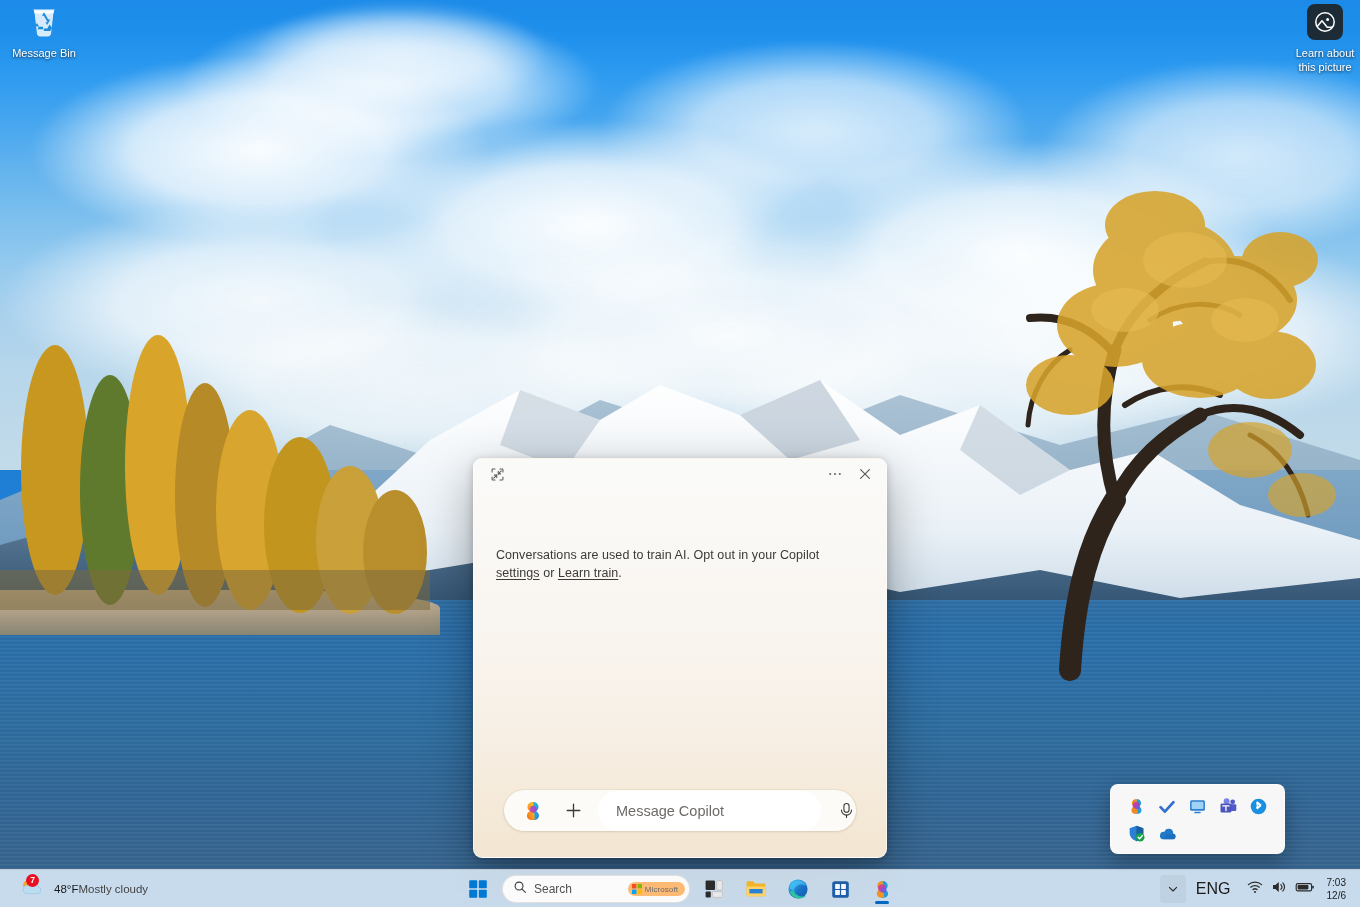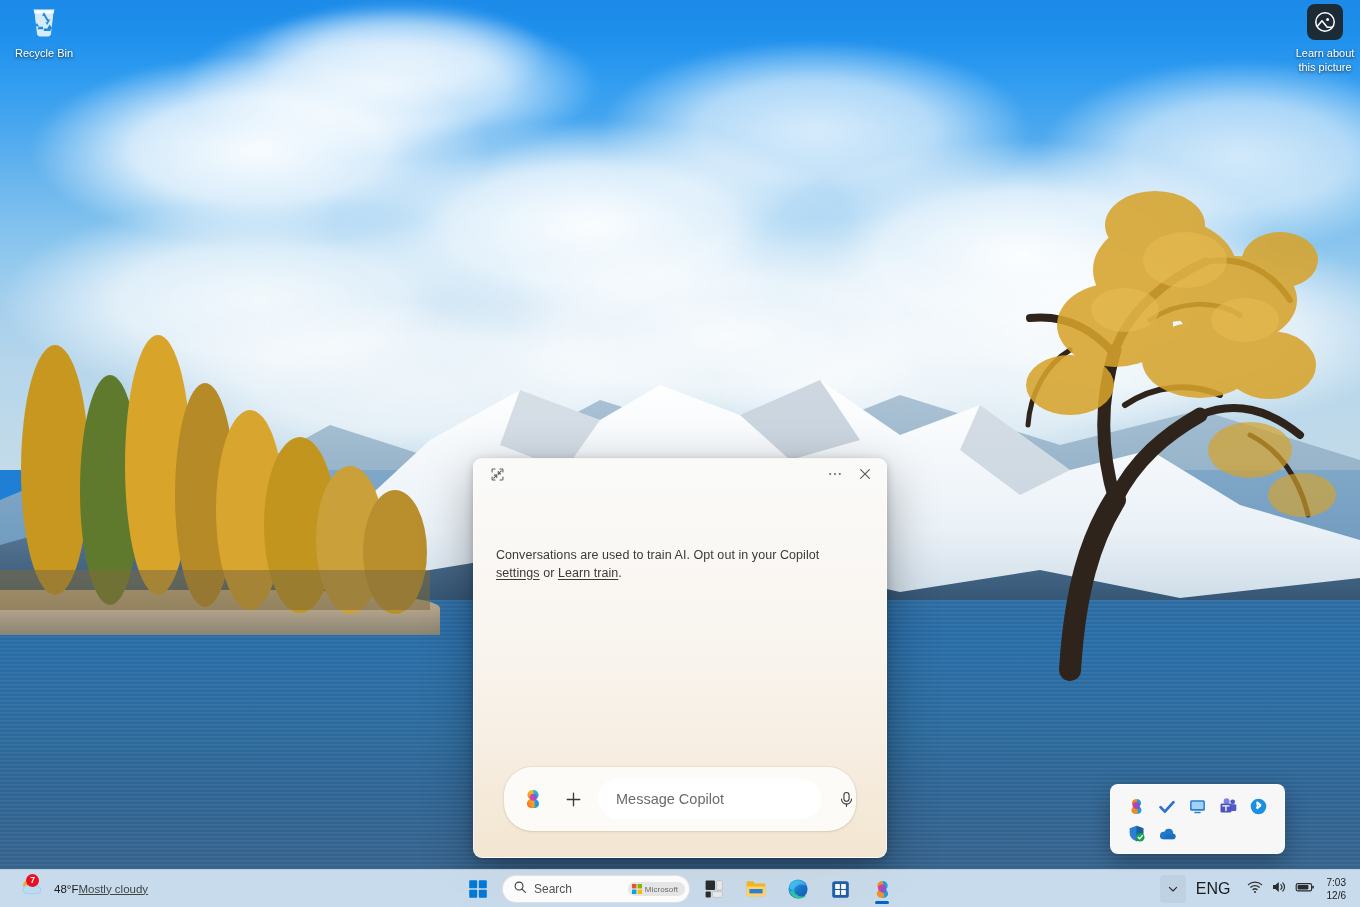--- a/index.html
+++ b/index.html
@@ -144,21 +144,21 @@
     color: #3c3a38;
     text-underline-offset: 2px;
     cursor: pointer;
   }
 
   #composer-wrap {
     flex: 0 0 auto;
     padding: 0 30px 26px 30px;
   }
   #composer {
-    height: 64px;
+    height: 41px;
     border-radius: 28px;
     background: #fdfbf8;
     box-shadow: 0 1px 3px rgba(120,100,70,.16), 0 0 0 1px rgba(190,170,140,.14);
     display: flex; align-items: center;
     padding: 0 12px 0 14px;
     gap: 10px;
   }
   #composer-input {
     flex: 1 1 auto;
     height: 40px;
@@ -209,21 +209,21 @@
     border-top: 1px solid rgba(0,0,0,.06);
     display: flex; align-items: center;
   }
   #taskbar-left {
     position: absolute; left: 10px; top: 0;
     height: 38px; display: flex; align-items: center; gap: 8px;
     padding: 0 8px; border-radius: 5px; cursor: pointer;
   }
   .weather-text { display: flex; flex-direction: row; line-height: 13px; }
   .weather-temp { font-size: 11.5px; color: #1b1b1b; }
-  .weather-cond { font-size: 11.5px; color: #444; text-decoration: underline; }
+  .weather-cond { font-size: 11.5px; color: #444; }
   .weather-icon-wrap { position: relative; width: 28px; height: 28px; }
   .weather-badge {
     position:absolute; left: 8px; top: -1px;
     width: 13px; height: 13px; border-radius: 50%;
     background: #e81123; color: #fff;
     font-size: 8.5px; line-height: 13px; text-align: center;
     font-weight: bold;
   }
 
   #taskbar-center {
@@ -245,21 +245,21 @@
   #search-pill {
     width: 188px; height: 28px; border-radius: 14px;
     background: #fbfbfb;
     border: 1px solid rgba(0,0,0,.10);
     display: flex; align-items: center;
     padding: 0 4px 0 10px; gap: 7px; cursor: text;
   }
   #search-label { font-size: 12px; color: #51504f; flex: 1 1 auto; }
   #ms-badge {
     display:flex; align-items:center; gap:3px;
-    background: #e5e5e5; border-radius: 11px;
+    background: #fdba74; border-radius: 11px;
     padding: 2px 7px 2px 4px;
   }
   #ms-badge-text { font-size: 8px; color: #6a6a6a; letter-spacing: .01em; }
 
   #taskbar-right {
     position: absolute; right: 6px; top: 0; height: 38px;
     display: flex; align-items: center; gap: 2px;
   }
   #chevron-btn {
     width: 26px; height: 28px; border-radius: 4px;
@@ -385,21 +385,21 @@
       <svg width="34" height="34" viewBox="0 0 34 34">
         <path d="M8 8 L26 8 L23.5 30 Q23.2 32 21.2 32 L12.8 32 Q10.8 32 10.5 30 Z" fill="rgba(255,255,255,0.82)" stroke="rgba(225,238,248,0.95)" stroke-width="1"></path>
         <path d="M6.5 5.5 L27.5 5.5 L26.4 9.5 L7.6 9.5 Z" fill="rgba(255,255,255,0.92)"></path>
         <g fill="#1e8bd6">
           <path d="M17 12 l3.6 6.2 h-2.1 l1.6 2.7 3.2-5.5 -2.1 0 -4.2 -7.2 -2.0 3.4 z"></path>
           <path d="M11.7 22.8 l4.3 0 0 2.4 -5.6 0 1.6 -2.7 -2.0 -3.5 -1.8 3.1 z"></path>
           <path d="M22.5 20.6 l-2.2 3.8 -3.5 0 0 2.6 6.4 0 1.9 -3.3 z"></path>
         </g>
       </svg>
     </span>
-    <span>Recycle Bin</span>
+    <span>Message Bin</span>
   </div>
 
   <div class="desk-icon" id="icon-learn">
     <span class="learn-tile">
       <svg width="24" height="24" viewBox="0 0 24 24">
         <circle cx="12" cy="12" r="9.2" fill="none" stroke="#ffffff" stroke-width="1.5"></circle>
         <circle cx="14.6" cy="9.4" r="1.5" fill="#ffffff"></circle>
         <path d="M4.2 16.5 L9 10.8 L14.2 17.2 L19.8 17.2" fill="none" stroke="#ffffff" stroke-width="1.5" stroke-linejoin="round"></path>
       </svg>
     </span>

